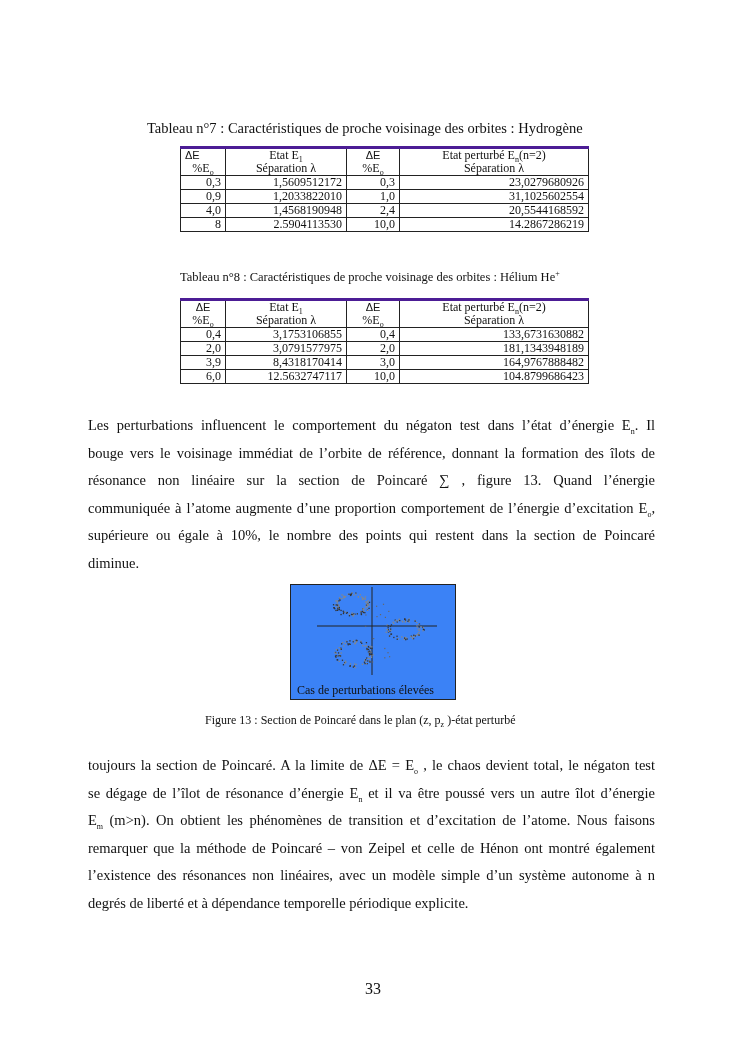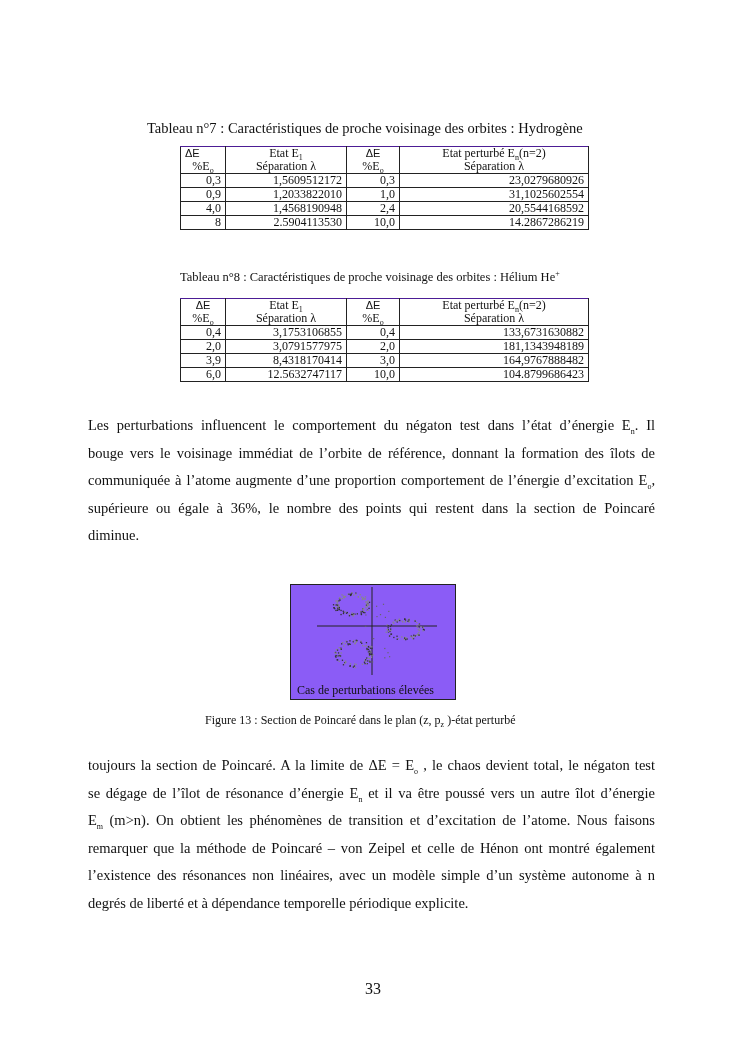--- a/index.html
+++ b/index.html
@@ -10,21 +10,21 @@
   .abs { position: absolute; }
   .caption7 { left: 147px; top: 120px; font-size: 14.5px; white-space: nowrap; font-family: Liberation Serif, serif; }
   .caption8 { left: 180px; top: 270px; font-size: 12.5px; white-space: nowrap; }
   table.data {
     position: absolute; border-collapse: collapse; font-size: 12px; line-height: 13px;
   }
   table.data td {
     border-left: 1px solid #222; border-right: 1px solid #222;
     padding: 0 4px; white-space: nowrap;
   }
-  table.data tr.hdr1 td { border-top: 1px solid #4c1d95; text-align: center; }
+  table.data tr.hdr1 td { border-top: 3px solid #4c1d95; text-align: center; }
   table.data tr.hdr2 td { text-align: center; margin-left: 8px; }
   table.data tr.row td { border-top: 1px solid #222; text-align: right; }
   table.data tr.row:last-child td { border-bottom: 1px solid #222; }
   table.data tr.hdr1 td.de { text-align: left; font-family: "Liberation Sans", sans-serif; font-size: 11px; }
   #t7 { left: 180px; top: 146px; }
   #t8 { left: 180px; top: 298px; }
   .c1 { width: 36px; }
   .c2 { width: 112px; }
   .c3 { width: 44px; }
   .c4 { width: 180px; }
@@ -32,21 +32,21 @@
   .para {
     position: absolute; left: 88px; width: 567px; font-size: 14.5px;
     line-height: 27.5px; text-align: justify; text-align-last: left;
   }
   .para .line { display: block; text-align: justify; text-align-last: justify; height: 27.5px; }
   .para .line.last { text-align-last: left; }
   #p1 { top: 412px; }
   #p2 { top: 752px; }
   .figure-box {
     position: absolute; left: 290px; top: 584px; width: 164px; height: 114px;
-    border: 1px solid #222; background: #8b5cf6;
+    border: 1px solid #222; background: #3b82f6;
   }
   .figure-box svg { position: absolute; left: 0; top: 0; }
   .fig-inner-caption {
     position: absolute; left: 6px; bottom: 1px; font-size: 12px; white-space: nowrap;
   }
   .fig-caption { left: 205px; top: 713px; font-size: 12px; white-space: nowrap; }
   .page-num { left: 365px; top: 980px; font-size: 16px; }
 </style>
 </head>
 <body>
@@ -133,22 +133,23 @@
     <td>12.5632747117</td>
     <td>10,0</td>
     <td>104.8799686423</td>
   </tr>
 </tbody>
   </table>
 
 <div class="para" id="p1">
   <span class="line"><span>Les perturbations influencent le comportement du négaton test dans l’état d’énergie E</span><sub>n</sub><span>. Il</span></span>
   <span class="line"><span>bouge vers le voisinage immédiat de l’orbite de référence, donnant  la formation des îlots de</span></span>
+  <span class="line"><span>résonance non linéaire sur   la section de Poincaré  ∑  , figure 13. Quand l’énergie</span></span>
   <span class="line"><span>communiquée à l’atome augmente d’une proportion comportement de  l’énergie d’excitation E</span><sub>o</sub><span>,</span></span>
-  <span class="line"><span>supérieure ou égale à 36%, le nombre des points qui restent dans la section de Poincaré</span></span>
+  <span class="line"><span>supérieure ou égale à 10%, le nombre des points qui restent dans la section de Poincaré</span></span>
   <span class="line last"><span>diminue.</span></span>
 </div>
 
 <div class="figure-box">
   <svg id="fig-svg" width="164" height="114">
     <line x1="26" y1="41" x2="146" y2="41" stroke="#222" stroke-width="1"></line>
     <line x1="81" y1="2" x2="81" y2="90" stroke="#222" stroke-width="1"></line>
     <g id="scatter-pts">
         <rect x="43.9" y="19.6" width="1.3" height="1.3" fill="#888"></rect>
         <rect x="60.6" y="28.9" width="1.3" height="1.3" fill="#333"></rect>

